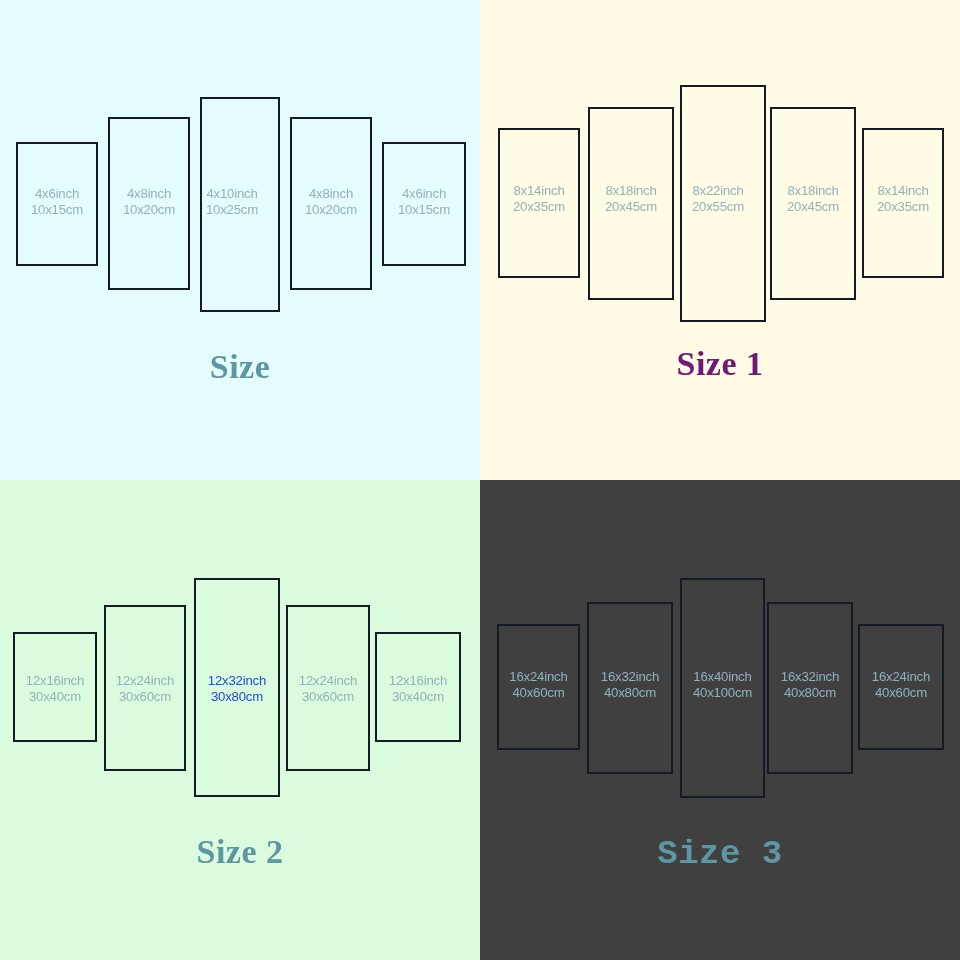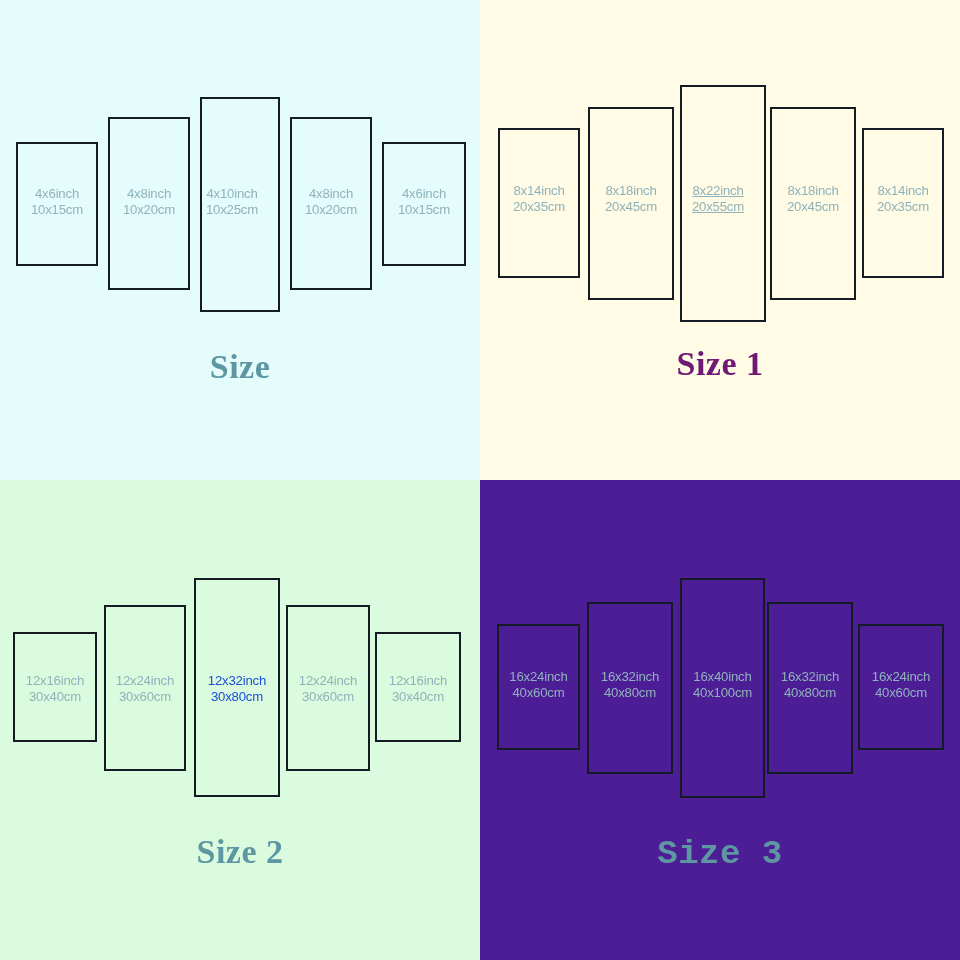--- a/index.html
+++ b/index.html
@@ -96,21 +96,21 @@
       </div>
       <div class="q-title" style="top: 348px; color: rgb(93, 151, 163);">Size</div>
     </div>
     <div class="quadrant q-tr" style="background: rgb(255, 251, 228);">
       <div class="panel-row">
         <div class="panel" style="left: 18px; top: 128px; width: 82px; height: 150px; border-color: rgb(21, 27, 36);"></div>
         <div class="panel-caption" style="left: 18px; width: 82px; top: 183px; color: rgb(143, 179, 188);"><span>8x14inch</span><span class="line2">20x35cm</span></div>
         <div class="panel" style="left: 108px; top: 107px; width: 86px; height: 193px; border-color: rgb(21, 27, 36);"></div>
         <div class="panel-caption" style="left: 108px; width: 86px; top: 183px; color: rgb(143, 179, 188);"><span>8x18inch</span><span class="line2">20x45cm</span></div>
         <div class="panel" style="left: 200px; top: 85px; width: 86px; height: 237px; border-color: rgb(21, 27, 36);"></div>
-        <div class="panel-caption" style="left: 200px; width: 76px; top: 183px; color: rgb(143, 179, 188); text-decoration: underline;"><span>8x22inch</span><span class="line2">20x55cm</span></div>
+        <div class="panel-caption" style="left: 200px; width: 76px; top: 183px; color: rgb(143, 179, 188);"><span>8x22inch</span><span class="line2">20x55cm</span></div>
         <div class="panel" style="left: 290px; top: 107px; width: 86px; height: 193px; border-color: rgb(21, 27, 36);"></div>
         <div class="panel-caption" style="left: 290px; width: 86px; top: 183px; color: rgb(143, 179, 188);"><span>8x18inch</span><span class="line2">20x45cm</span></div>
         <div class="panel" style="left: 382px; top: 128px; width: 82px; height: 150px; border-color: rgb(21, 27, 36);"></div>
         <div class="panel-caption" style="left: 382px; width: 82px; top: 183px; color: rgb(143, 179, 188);"><span>8x14inch</span><span class="line2">20x35cm</span></div>
       </div>
       <div class="q-title" style="top: 345px; color: #701a75;">Size 1</div>
     </div>
     <div class="quadrant q-bl" style="background: rgb(218, 251, 221);">
       <div class="panel-row">
         <div class="panel" style="left: 13px; top: 152px; width: 84px; height: 110px; border-color: rgb(21, 27, 36);"></div>
@@ -119,21 +119,21 @@
         <div class="panel-caption" style="left: 104px; width: 82px; top: 193px; color: rgb(143, 179, 188);"><span>12x24inch</span><span class="line2">30x60cm</span></div>
         <div class="panel" style="left: 194px; top: 98px; width: 86px; height: 219px; border-color: rgb(21, 27, 36);"></div>
         <div class="panel-caption" style="left: 194px; width: 86px; top: 193px; color: #1d4ed8;"><span>12x32inch</span><span class="line2">30x80cm</span></div>
         <div class="panel" style="left: 286px; top: 125px; width: 84px; height: 166px; border-color: rgb(21, 27, 36);"></div>
         <div class="panel-caption" style="left: 286px; width: 84px; top: 193px; color: rgb(143, 179, 188);"><span>12x24inch</span><span class="line2">30x60cm</span></div>
         <div class="panel" style="left: 375px; top: 152px; width: 86px; height: 110px; border-color: rgb(21, 27, 36);"></div>
         <div class="panel-caption" style="left: 375px; width: 86px; top: 193px; color: rgb(143, 179, 188);"><span>12x16inch</span><span class="line2">30x40cm</span></div>
       </div>
       <div class="q-title" style="top: 353px; color: rgb(93, 151, 163);">Size 2</div>
     </div>
-    <div class="quadrant q-br" style="background: #4c1d95;">
+    <div class="quadrant q-br" style="background: #404040;">
       <div class="panel-row">
         <div class="panel" style="left: 17px; top: 144px; width: 83px; height: 126px; border-color: rgb(21, 27, 36);"></div>
         <div class="panel-caption" style="left: 17px; width: 83px; top: 189px; color: rgb(143, 179, 188);"><span>16x24inch</span><span class="line2">40x60cm</span></div>
         <div class="panel" style="left: 107px; top: 122px; width: 86px; height: 172px; border-color: rgb(21, 27, 36);"></div>
         <div class="panel-caption" style="left: 107px; width: 86px; top: 189px; color: rgb(143, 179, 188);"><span>16x32inch</span><span class="line2">40x80cm</span></div>
         <div class="panel" style="left: 200px; top: 98px; width: 85px; height: 220px; border-color: rgb(21, 27, 36);"></div>
         <div class="panel-caption" style="left: 200px; width: 85px; top: 189px; color: rgb(143, 179, 188);"><span>16x40inch</span><span class="line2">40x100cm</span></div>
         <div class="panel" style="left: 287px; top: 122px; width: 86px; height: 172px; border-color: rgb(21, 27, 36);"></div>
         <div class="panel-caption" style="left: 287px; width: 86px; top: 189px; color: rgb(143, 179, 188);"><span>16x32inch</span><span class="line2">40x80cm</span></div>
         <div class="panel" style="left: 378px; top: 144px; width: 86px; height: 126px; border-color: rgb(21, 27, 36);"></div>

